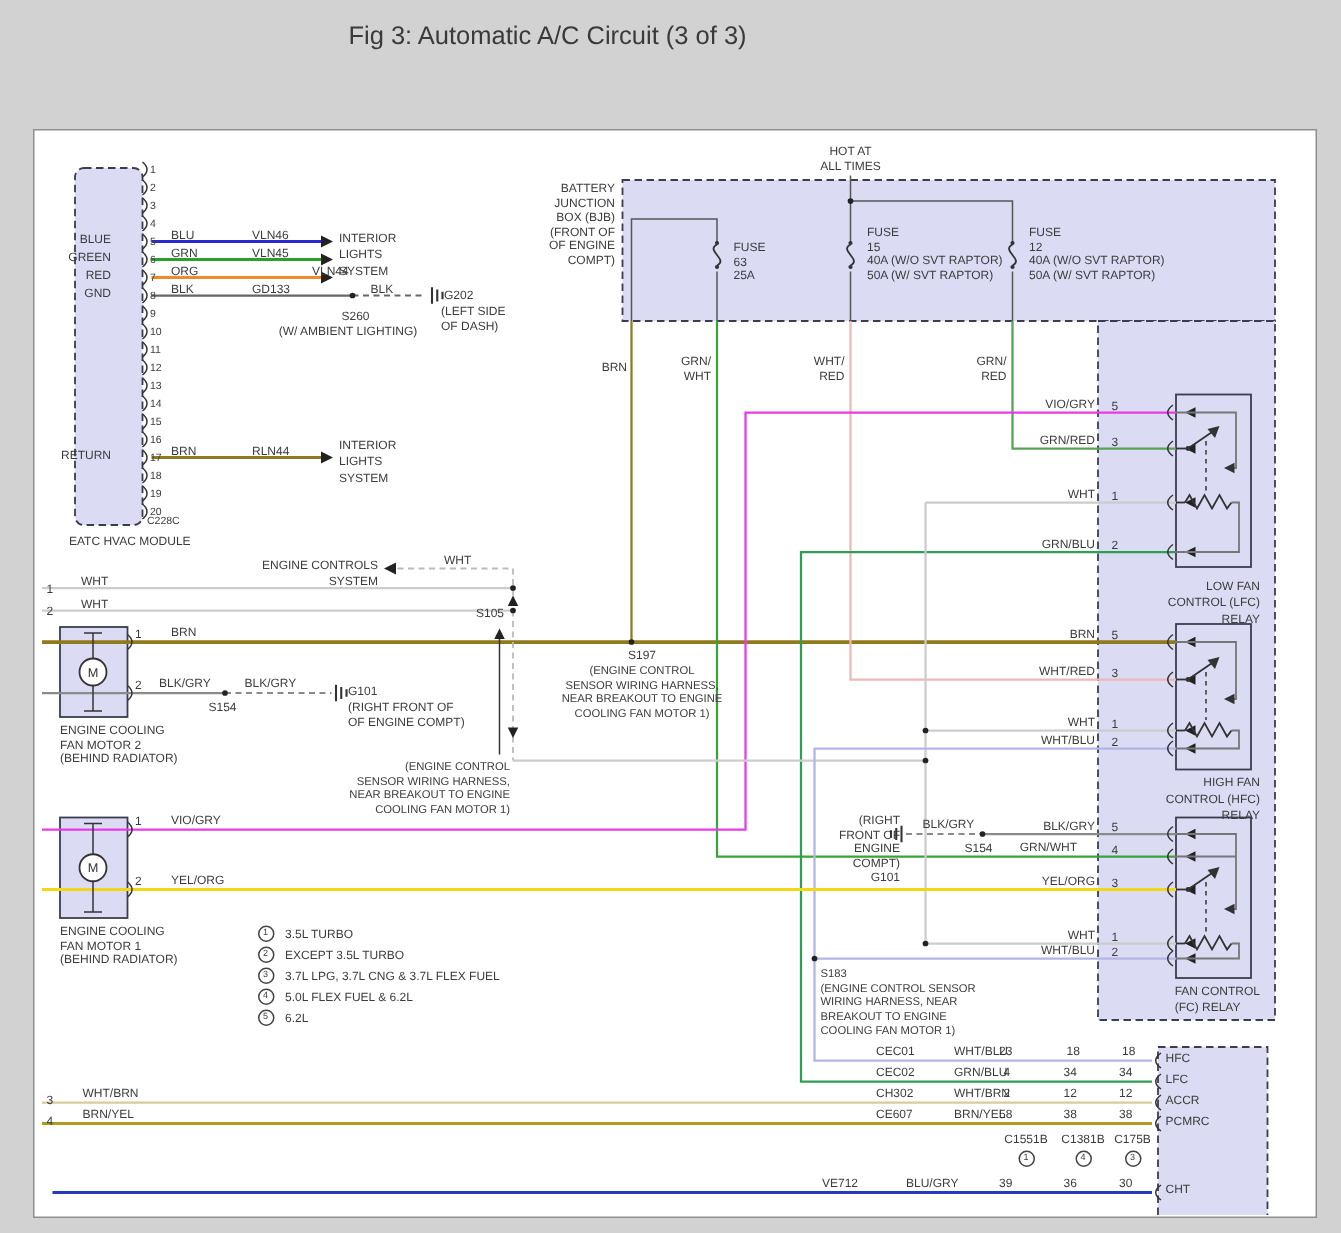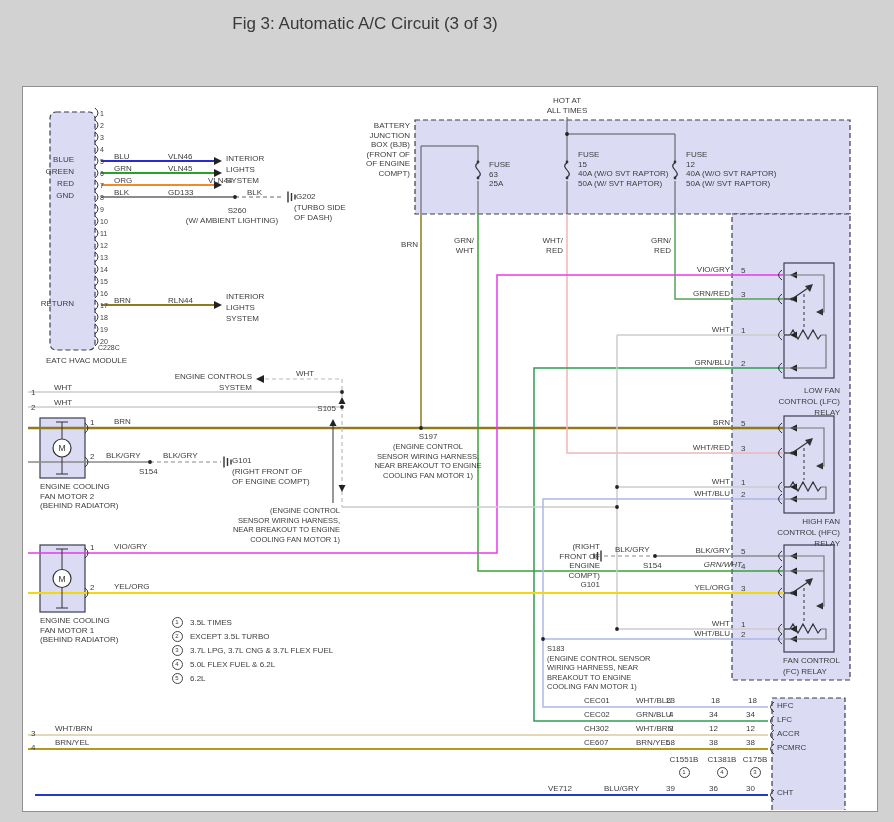--- a/index.html
+++ b/index.html
@@ -251,21 +251,21 @@
     <div class="lbl" style="top: 176px; font-size: 8px; line-height: 9.5px; left: 168px; margin-left: 40px;">VLN44</div>
     <div class="lbl" style="top: 188px; font-size: 8px; line-height: 9.5px; left: 114px;">BLK</div>
     <div class="lbl" style="top: 188px; font-size: 8px; line-height: 9.5px; left: 168px;">GD133</div>
     <div class="lbl" style="top: 188px; font-size: 8px; line-height: 9.5px; left: 247px;">BLK</div>
     <div class="lbl" style="top: 153px; font-size: 8px; line-height: 11px; left: 226px;">INTERIOR
 LIGHTS
 SYSTEM</div>
     <div class="lbl" style="top: 206px; font-size: 8px; line-height: 9.5px; left: 237px; transform: translateX(-50%); text-align: center;">S260</div>
     <div class="lbl" style="top: 216px; font-size: 8px; line-height: 9.5px; left: 232px; transform: translateX(-50%); text-align: center;">(W/ AMBIENT LIGHTING)</div>
     <div class="lbl" style="top: 192px; font-size: 8px; line-height: 9.5px; left: 296px;">G202</div>
-    <div class="lbl" style="top: 203px; font-size: 8px; line-height: 9.5px; left: 294px;">(TURBO SIDE
+    <div class="lbl" style="top: 203px; font-size: 8px; line-height: 9.5px; left: 294px;">(LEFT SIDE
 OF DASH)</div>
     <div class="lbl" style="top: 296px; font-size: 8px; line-height: 9.5px; left: 114px;">BRN</div>
     <div class="lbl" style="top: 296px; font-size: 8px; line-height: 9.5px; left: 168px;">RLN44</div>
     <div class="lbl" style="top: 291px; font-size: 8px; line-height: 11px; left: 226px;">INTERIOR
 LIGHTS
 SYSTEM</div>
     <div class="lbl u" style="top: 343px; font-size: 7px; line-height: 9.5px; left: 98px;">C228C</div>
     <div class="lbl" style="top: 356px; font-size: 8px; line-height: 9.5px; left: 46px;">EATC HVAC MODULE</div>
     <div class="lbl" style="top: 96px; font-size: 8px; line-height: 9.5px; left: 567px; transform: translateX(-50%); text-align: center;">HOT AT
 ALL TIMES</div>
@@ -295,21 +295,21 @@
 RED</div>
     <div class="lbl" style="top: 265px; font-size: 8px; line-height: 9.5px; right: 164px; text-align: right;">VIO/GRY</div>
     <div class="lbl" style="top: 289px; font-size: 8px; line-height: 9.5px; right: 164px; text-align: right;">GRN/RED</div>
     <div class="lbl" style="top: 325px; font-size: 8px; line-height: 9.5px; right: 164px; text-align: right;">WHT</div>
     <div class="lbl" style="top: 358px; font-size: 8px; line-height: 9.5px; right: 164px; text-align: right;">GRN/BLU</div>
     <div class="lbl" style="top: 418px; font-size: 8px; line-height: 9.5px; right: 164px; text-align: right;">BRN</div>
     <div class="lbl" style="top: 443px; font-size: 8px; line-height: 9.5px; right: 164px; text-align: right;">WHT/RED</div>
     <div class="lbl" style="top: 477px; font-size: 8px; line-height: 9.5px; right: 164px; text-align: right;">WHT</div>
     <div class="lbl" style="top: 489px; font-size: 8px; line-height: 9.5px; right: 164px; text-align: right;">WHT/BLU</div>
     <div class="lbl" style="top: 546px; font-size: 8px; line-height: 9.5px; right: 164px; text-align: right;">BLK/GRY</div>
-    <div class="lbl" style="top: 560px; font-size: 8px; line-height: 9.5px; right: 152px; text-align: center; font-style: italic;">GRN/WHT</div>
+    <div class="lbl" style="top: 560px; font-size: 8px; line-height: 9.5px; right: 176px; text-align: center;">GRN/WHT</div>
     <div class="lbl" style="top: 583px; font-size: 8px; line-height: 9.5px; right: 164px; text-align: right;">YEL/ORG</div>
     <div class="lbl" style="top: 619px; font-size: 8px; line-height: 9.5px; right: 164px; text-align: right;">WHT</div>
     <div class="lbl" style="top: 629px; font-size: 8px; line-height: 9.5px; right: 164px; text-align: right;">WHT/BLU</div>
     <div class="lbl" style="top: 266px; font-size: 8px; line-height: 9.5px; left: 741px;">5</div>
     <div class="lbl" style="top: 290px; font-size: 8px; line-height: 9.5px; left: 741px;">3</div>
     <div class="lbl" style="top: 326px; font-size: 8px; line-height: 9.5px; left: 741px;">1</div>
     <div class="lbl" style="top: 359px; font-size: 8px; line-height: 9.5px; left: 741px;">2</div>
     <div class="lbl" style="top: 419px; font-size: 8px; line-height: 9.5px; left: 741px;">5</div>
     <div class="lbl" style="top: 444px; font-size: 8px; line-height: 9.5px; left: 741px;">3</div>
     <div class="lbl" style="top: 478px; font-size: 8px; line-height: 9.5px; left: 741px;">1</div>
@@ -368,21 +368,21 @@
 ENGINE
 COMPT)
 G101</div>
     <div class="lbl" style="top: 545px; font-size: 8px; line-height: 9.5px; left: 615px;">BLK/GRY</div>
     <div class="lbl" style="top: 561px; font-size: 8px; line-height: 9.5px; left: 643px;">S154</div>
     <div class="lbl" style="top: 644px; font-size: 7.5px; line-height: 9.5px; left: 547px;">S183
 (ENGINE CONTROL SENSOR
 WIRING HARNESS, NEAR
 BREAKOUT TO ENGINE
 COOLING FAN MOTOR 1)</div>
-    <div class="lbl" style="top: 618px; font-size: 8px; line-height: 9.5px; left: 190px;">3.5L TIMES</div>
+    <div class="lbl" style="top: 618px; font-size: 8px; line-height: 9.5px; left: 190px;">3.5L TURBO</div>
     <div class="lbl" style="top: 632px; font-size: 8px; line-height: 9.5px; left: 190px;">EXCEPT 3.5L TURBO</div>
     <div class="lbl" style="top: 646px; font-size: 8px; line-height: 9.5px; left: 190px;">3.7L LPG, 3.7L CNG &amp; 3.7L FLEX FUEL</div>
     <div class="lbl" style="top: 660px; font-size: 8px; line-height: 9.5px; left: 190px;">5.0L FLEX FUEL &amp; 6.2L</div>
     <div class="lbl" style="top: 674px; font-size: 8px; line-height: 9.5px; left: 190px;">6.2L</div>
     <div class="lbl" style="top: 724px; font-size: 8px; line-height: 9.5px; left: 55px;">WHT/BRN</div>
     <div class="lbl" style="top: 729px; font-size: 8px; line-height: 9.5px; left: 31px;">3</div>
     <div class="lbl" style="top: 738px; font-size: 8px; line-height: 9.5px; left: 55px;">BRN/YEL</div>
     <div class="lbl" style="top: 743px; font-size: 8px; line-height: 9.5px; left: 31px;">4</div>
     <div class="lbl" style="top: 696px; font-size: 8px; line-height: 9.5px; left: 584px; text-align: center;">CEC01</div>
     <div class="lbl" style="top: 696px; font-size: 8px; line-height: 9.5px; left: 636px;">WHT/BLU</div>

